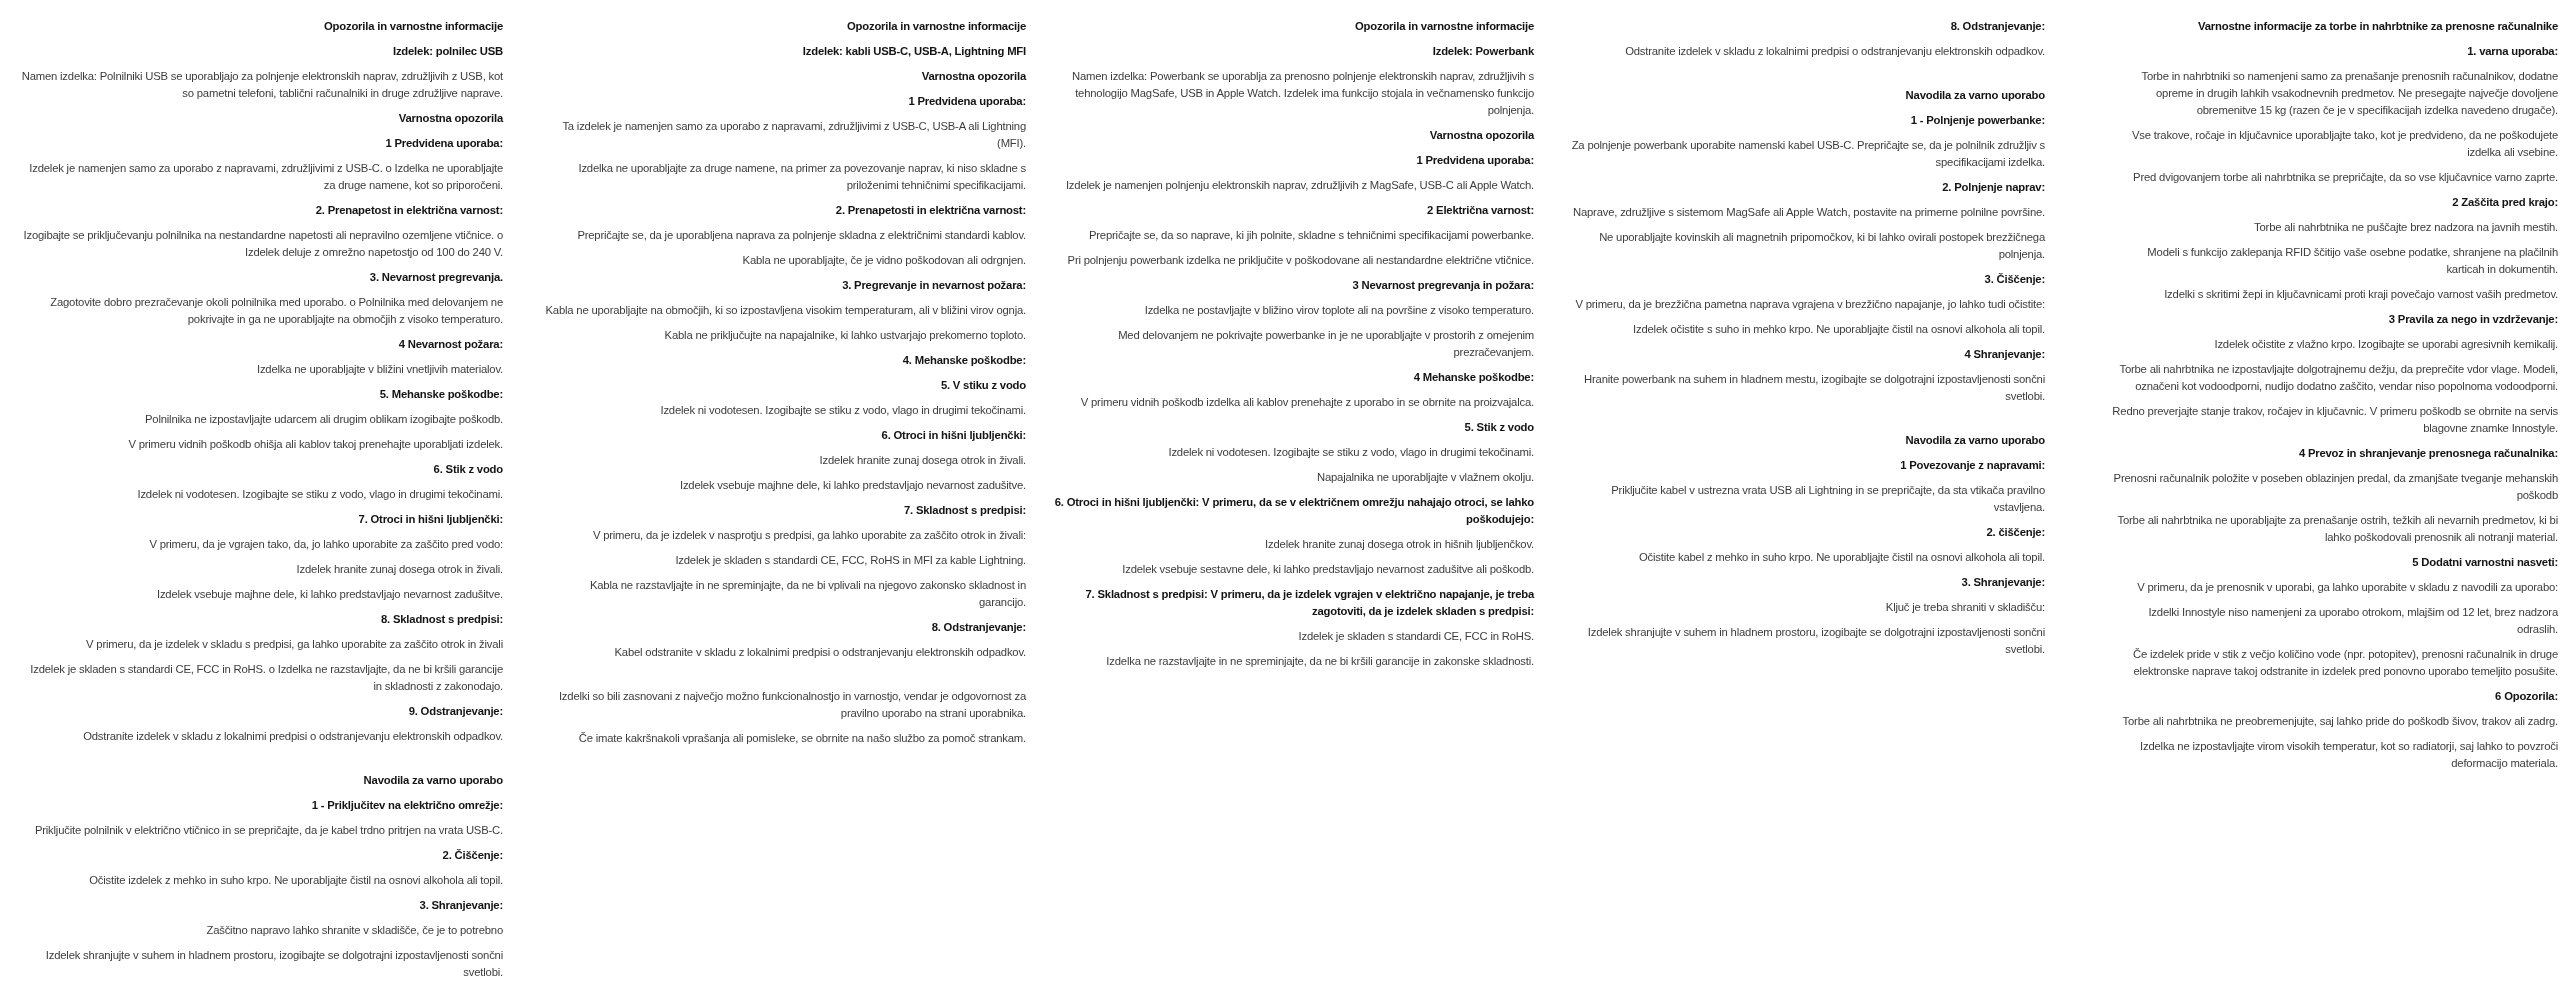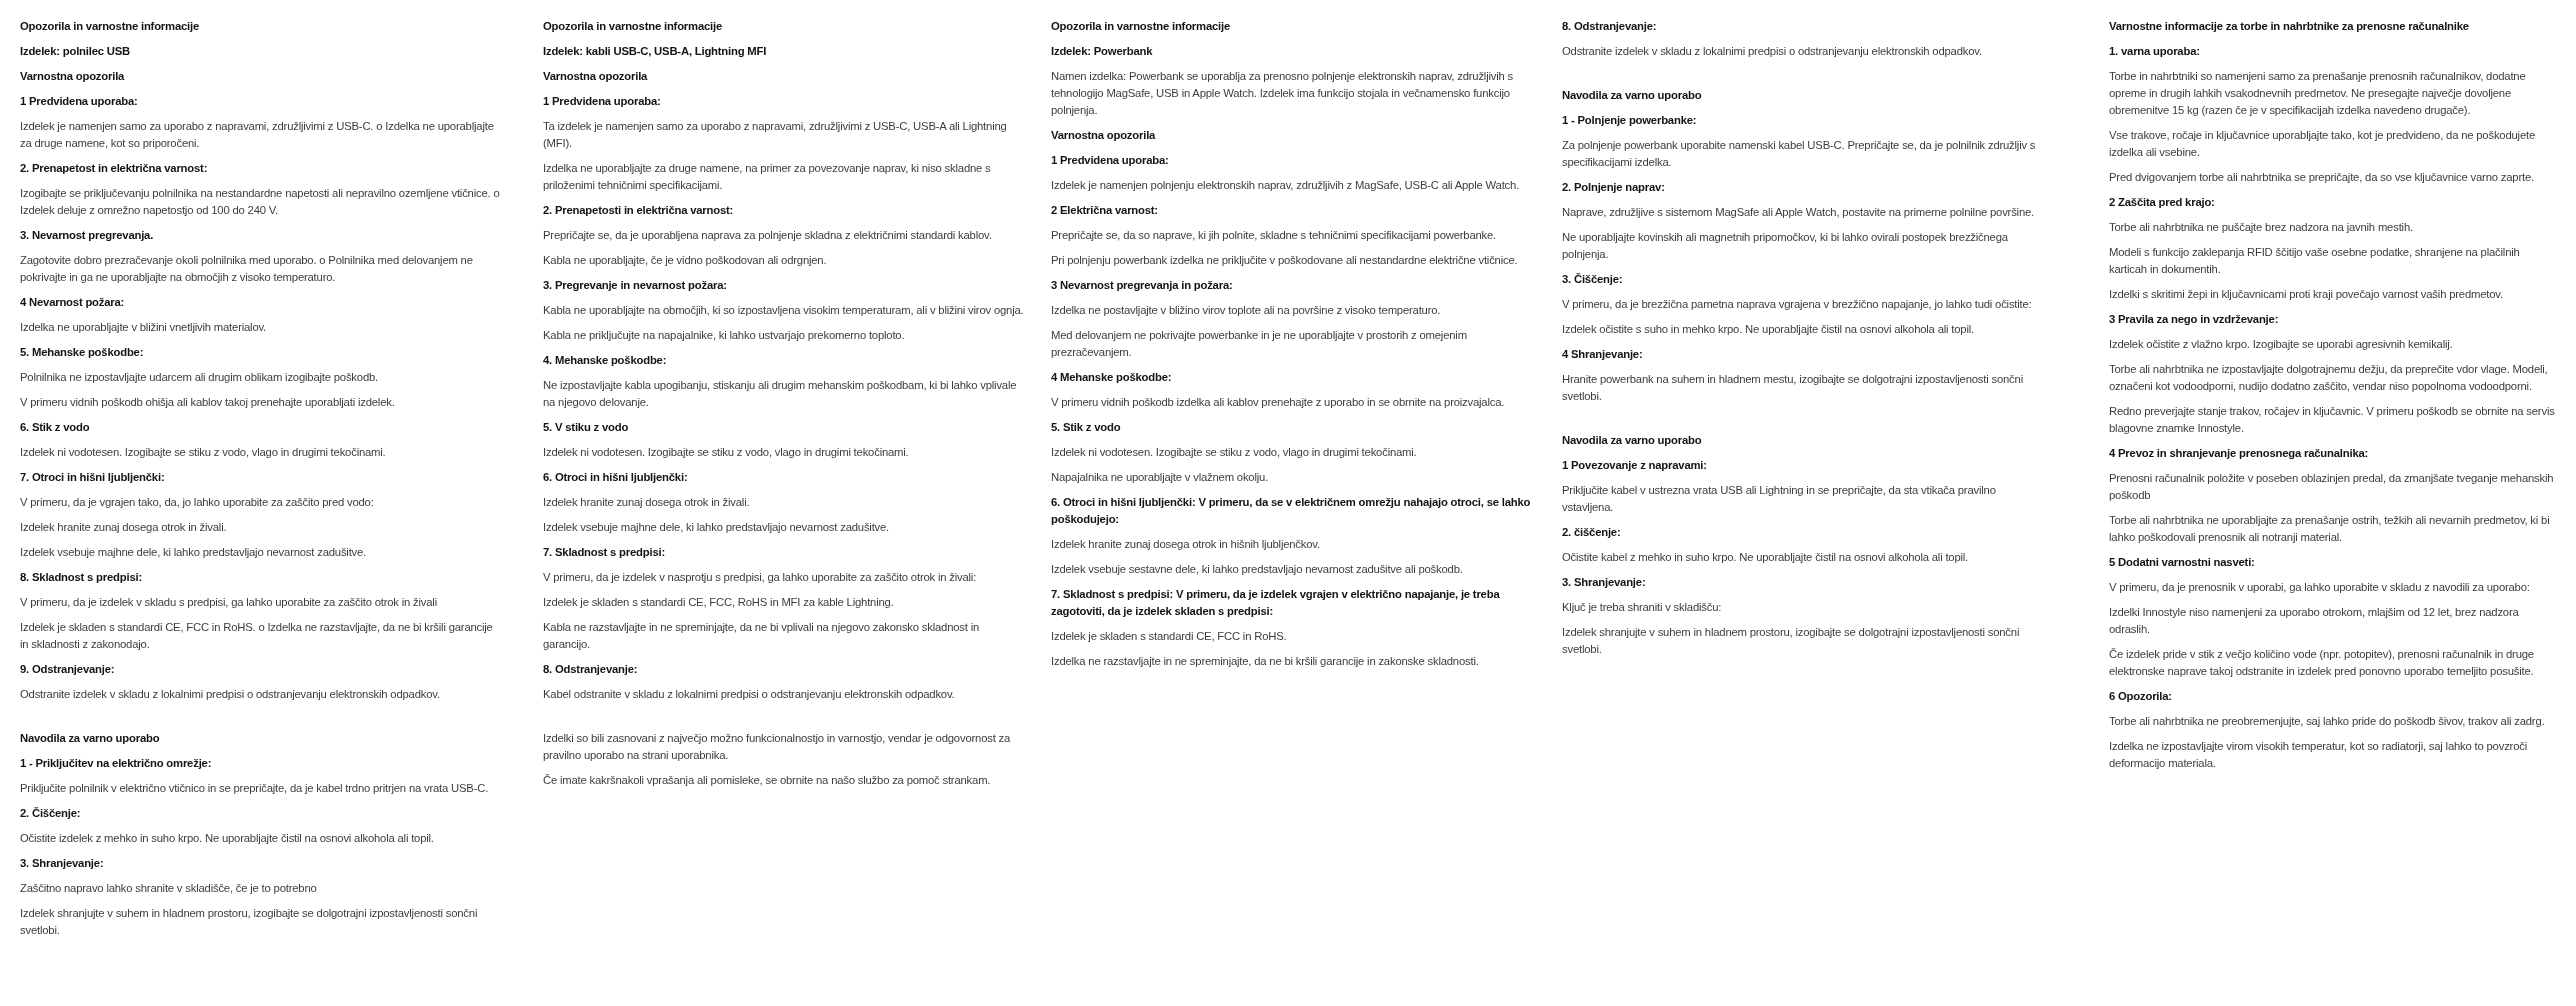--- a/index.html
+++ b/index.html
@@ -1,34 +1,35 @@
 <!DOCTYPE html>
 <html style="font-size:13px"><head>
 <meta charset="utf-8">
 <style>
   html,body{margin:0;padding:0;width:2576px;height:1006px;background:#ffffff;overflow:hidden;}
   .page{position:relative;width:2576px;height:1006px;background:#ffffff;
         font-family:"Liberation Sans","DejaVu Sans",sans-serif;}
-  .col{position:absolute;top:17.7px;letter-spacing:-0.2px;}
+  .col{position:absolute;top:17.7px;letter-spacing:-0.2px;text-align:right;}
   .col-1{left:20px;width:483px;}
   .col-2{left:543px;width:483px;}
   .col-3{left:1051px;width:483px;}
   .col-4{left:1562px;width:483px;}
   .col-5{left:2093px;width:449px;margin-left:16px;}
   .hd{font-size:11.3px;line-height:17px;font-weight:700;color:#141414;margin:0 0 8px 0;}
   .bd{font-size:11.3px;line-height:17px;font-weight:400;color:#3d3d3d;margin:0 0 8px 0;}
   .gap{height:19.3px;}
 </style>
 </head>
 <body>
 
 <div class="page">
   <div class="col col-1">
       <h3 class="hd">Opozorila in varnostne informacije</h3>
       <h3 class="hd">Izdelek: polnilec USB</h3>
+      <p class="bd">Namen izdelka: Polnilniki USB se uporabljajo za polnjenje elektronskih naprav, združljivih z USB, kot so pametni telefoni, tablični računalniki in druge združljive naprave.</p>
       <h3 class="hd">Varnostna opozorila</h3>
       <h3 class="hd">1 Predvidena uporaba:</h3>
       <p class="bd">Izdelek je namenjen samo za uporabo z napravami, združljivimi z USB-C. o Izdelka ne uporabljajte za druge namene, kot so priporočeni.</p>
       <h3 class="hd">2. Prenapetost in električna varnost:</h3>
       <p class="bd">Izogibajte se priključevanju polnilnika na nestandardne napetosti ali nepravilno ozemljene vtičnice. o Izdelek deluje z omrežno napetostjo od 100 do 240 V.</p>
       <h3 class="hd">3. Nevarnost pregrevanja.</h3>
       <p class="bd">Zagotovite dobro prezračevanje okoli polnilnika med uporabo. o Polnilnika med delovanjem ne pokrivajte in ga ne uporabljajte na območjih z visoko temperaturo.</p>
       <h3 class="hd">4 Nevarnost požara:</h3>
       <p class="bd">Izdelka ne uporabljajte v bližini vnetljivih materialov.</p>
       <h3 class="hd">5. Mehanske poškodbe:</h3>
@@ -62,21 +63,20 @@
       <h3 class="hd">1 Predvidena uporaba:</h3>
       <p class="bd">Ta izdelek je namenjen samo za uporabo z napravami, združljivimi z USB-C, USB-A ali Lightning (MFI).</p>
       <p class="bd">Izdelka ne uporabljajte za druge namene, na primer za povezovanje naprav, ki niso skladne s priloženimi tehničnimi specifikacijami.</p>
       <h3 class="hd">2. Prenapetosti in električna varnost:</h3>
       <p class="bd">Prepričajte se, da je uporabljena naprava za polnjenje skladna z električnimi standardi kablov.</p>
       <p class="bd">Kabla ne uporabljajte, če je vidno poškodovan ali odrgnjen.</p>
       <h3 class="hd">3. Pregrevanje in nevarnost požara:</h3>
       <p class="bd">Kabla ne uporabljajte na območjih, ki so izpostavljena visokim temperaturam, ali v bližini virov ognja.</p>
       <p class="bd">Kabla ne priključujte na napajalnike, ki lahko ustvarjajo prekomerno toploto.</p>
       <h3 class="hd">4. Mehanske poškodbe:</h3>
-      <p class="bd">Ne izpostavljajte kabla upogibanju, stiskanju ali drugim mehanskim poškodbam, ki bi lahko vplivale na njegovo delovanje.</p>
       <h3 class="hd">5. V stiku z vodo</h3>
       <p class="bd">Izdelek ni vodotesen. Izogibajte se stiku z vodo, vlago in drugimi tekočinami.</p>
       <h3 class="hd">6. Otroci in hišni ljubljenčki:</h3>
       <p class="bd">Izdelek hranite zunaj dosega otrok in živali.</p>
       <p class="bd">Izdelek vsebuje majhne dele, ki lahko predstavljajo nevarnost zadušitve.</p>
       <h3 class="hd">7. Skladnost s predpisi:</h3>
       <p class="bd">V primeru, da je izdelek v nasprotju s predpisi, ga lahko uporabite za zaščito otrok in živali:</p>
       <p class="bd">Izdelek je skladen s standardi CE, FCC, RoHS in MFI za kable Lightning.</p>
       <p class="bd">Kabla ne razstavljajte in ne spreminjajte, da ne bi vplivali na njegovo zakonsko skladnost in garancijo.</p>
       <h3 class="hd">8. Odstranjevanje:</h3>

